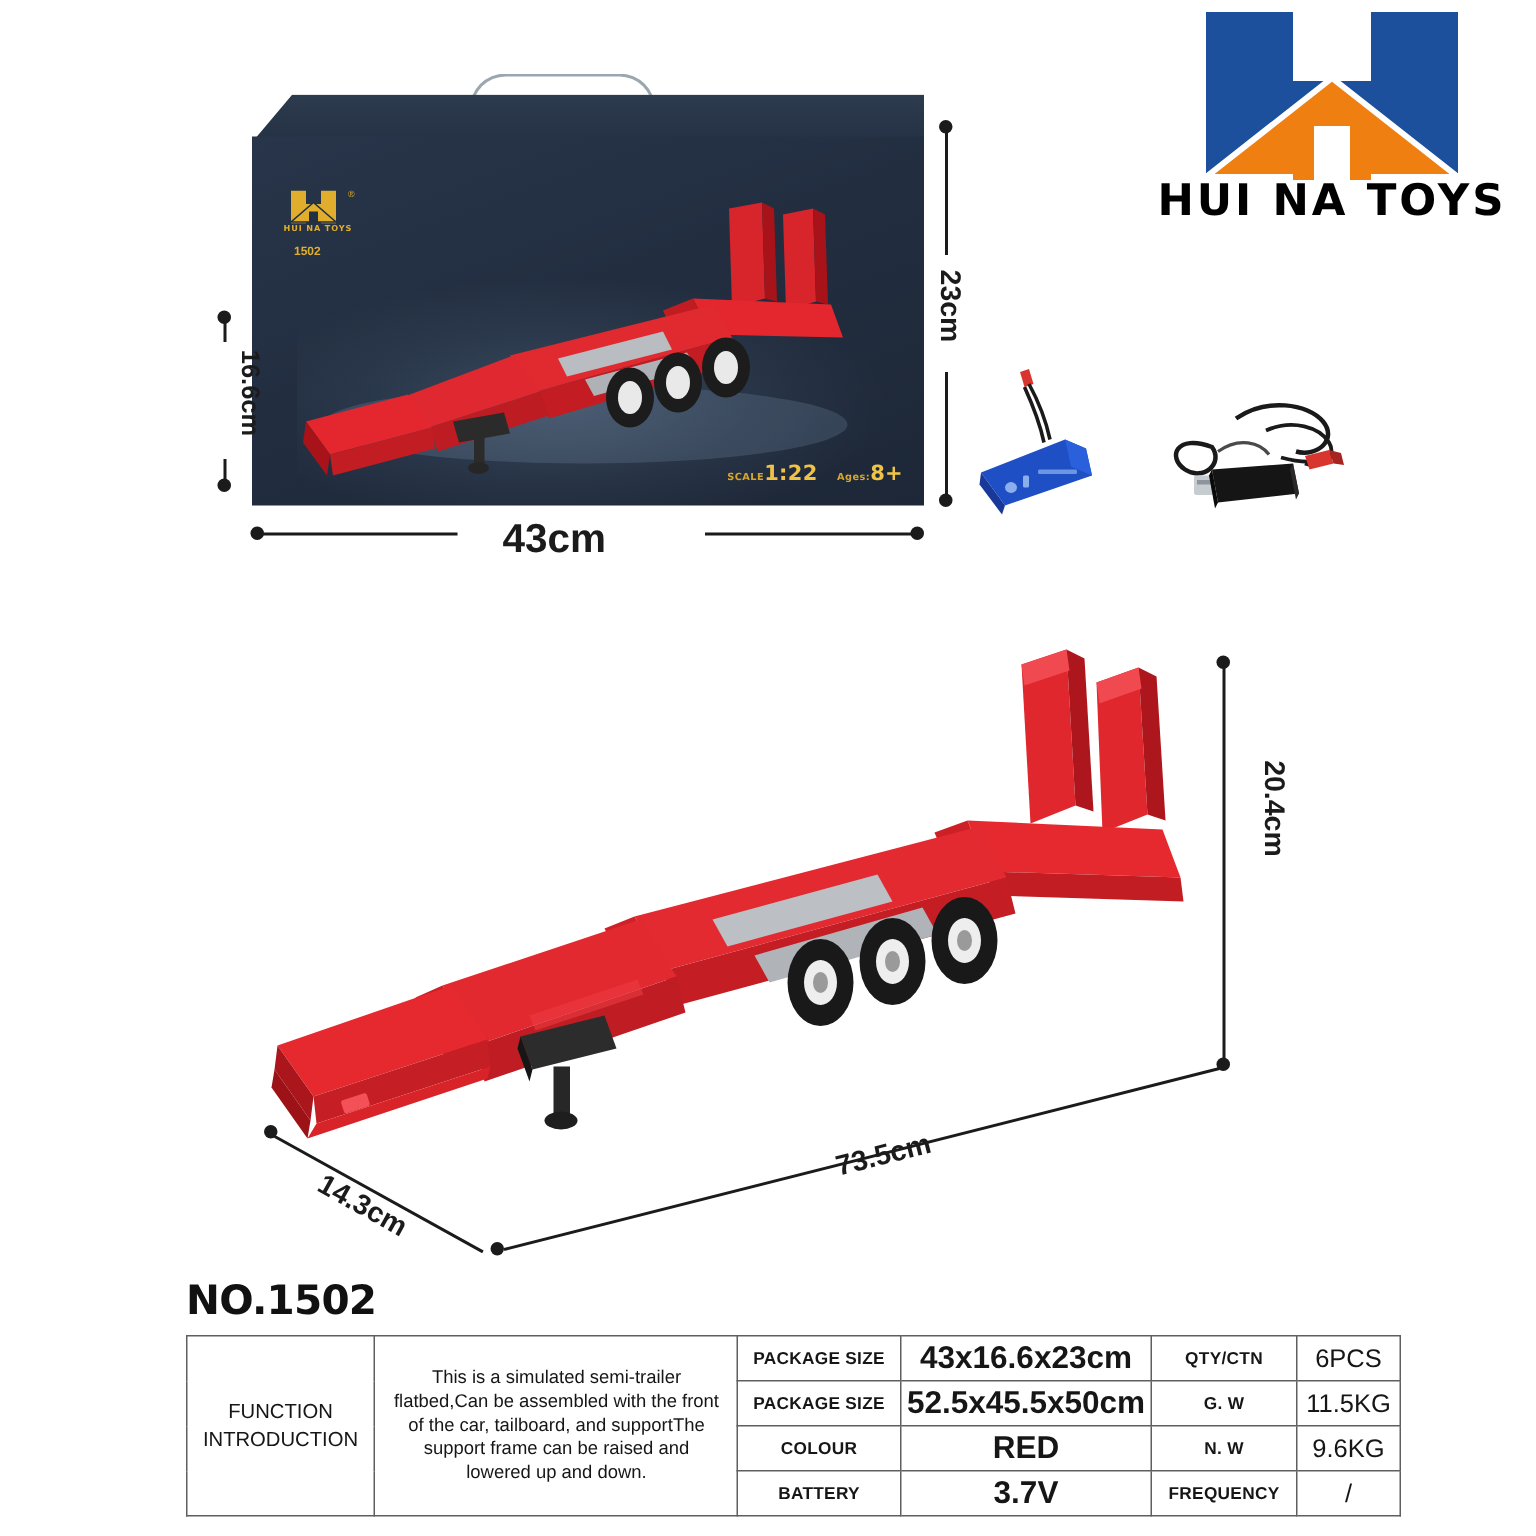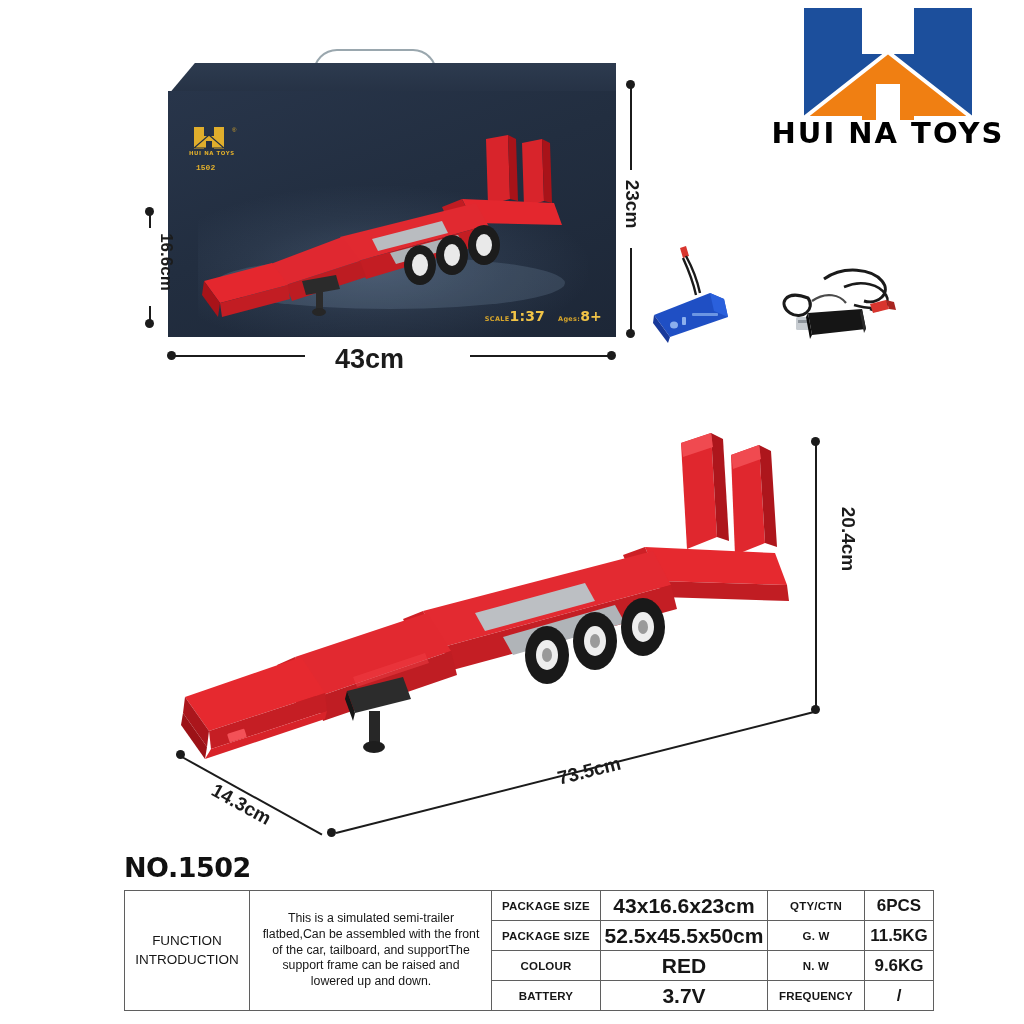--- a/index.html
+++ b/index.html
@@ -106,21 +106,21 @@
     font-family: "DejaVu Sans", sans-serif;
     font-weight: bold;
     font-size: 5.4px;
     letter-spacing: 0.6px;
     color: #e0ae2c;
     white-space: nowrap;
   }
   .box-logo-model {
     margin-top: 7px;
     margin-left: 8px;
-    font-family: Liberation Mono, monospace;
+    font-family: Liberation Sans, sans-serif;
     font-weight: bold;
     font-size: 8px;
     color: #e0ae2c;
   }
   .box-badges {
     position: absolute;
     right: 14px;
     bottom: 12px;
     display: flex;
     align-items: baseline;
@@ -247,21 +247,21 @@
   }
   .cell-key2 {
     width: 96px;
     font-size: 11.5px;
     font-weight: bold;
     letter-spacing: 0.2px;
   }
   .cell-val-narrow {
     width: 68px;
     font-size: 17px;
-    font-weight: bold;
+    font-weight: normal;
   }
   .spec-row { height: 30px; }
 </style>
 </head>
 <body>
 
 <div id="brand-logo">
   <div class="logo-mark">
     <svg width="168" height="112" viewBox="0 0 168 112">
       <path d="M0,0 H58 V46 H110 V0 H168 V112 H110 V68 H58 V112 H0 Z" fill="#1c4f9c"></path>
@@ -325,21 +325,21 @@
         <ellipse cx="294" cy="112" rx="8" ry="11" fill="#e9e9e9"></ellipse>
       </g>
 
       <path d="M112,148 L146,142 L150,156 L116,162 Z" fill="#2b2b2b"></path>
       <rect x="126" y="156" width="7" height="22" fill="#2b2b2b"></rect>
       <ellipse cx="129" cy="179" rx="7" ry="4" fill="#262626"></ellipse>
     </svg>
 
     <div class="box-badges">
       <span>
-        <span class="badge-small">SCALE</span><span class="badge-big">1:37</span>
+        <span class="badge-small">SCALE</span><span class="badge-big">1:22</span>
       </span>
       <span>
         <span class="badge-small">Ages:</span><span class="badge-big">8+</span>
       </span>
     </div>
   </div>
 </div>
 
 <div>
   <div class="dim-dot" style="left:145px; top:207px;"></div>

